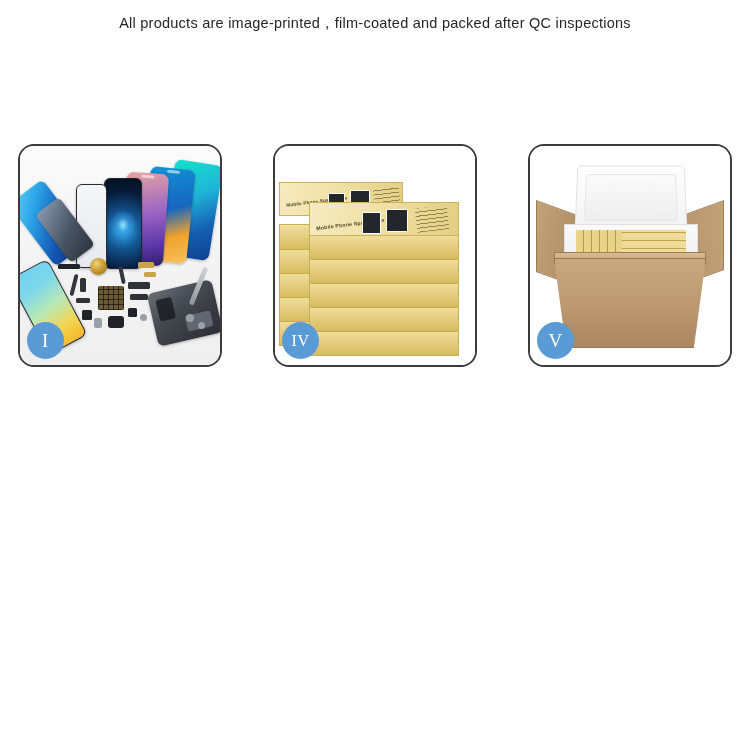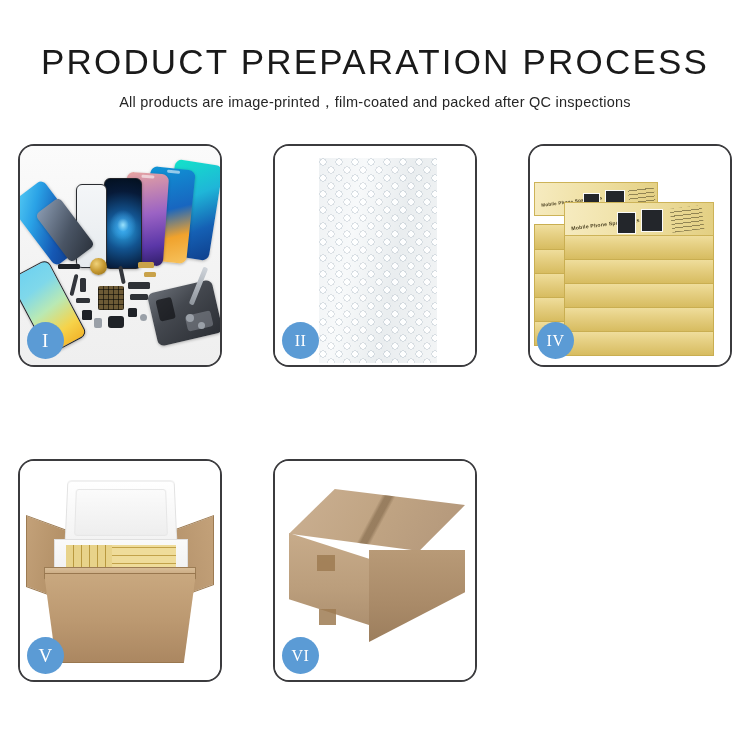--- a/index.html
+++ b/index.html
@@ -434,21 +434,20 @@
     background: #9d7b52;
     opacity: .85;
   }
 </style>
 </head>
 <body>
 
 <div id="page">
 
   <div class="header">
-    <div class="title">PRODUCT PREPARATION PROCESS</div>
     <div class="subtitle">All products are image-printed，film-coated and packed after QC inspections</div>
   </div>
 
   <div class="grid">
 
     <div class="panel">
       <div class="panel-stage">
         <div class="p1bg"></div>
 
         <div class="ph ph-fan4"></div>
@@ -483,36 +482,20 @@
         <div class="prt dark" style="left:108px;top:162px;width:9px;height:9px;"></div>
         <div class="prt silver" style="left:120px;top:168px;width:7px;height:7px;border-radius:50%;"></div>
         <div class="flex-cable" style="left:52px;top:128px;width:4px;height:22px;transform:rotate(14deg);"></div>
         <div class="flex-cable" style="left:100px;top:120px;width:4px;height:18px;transform:rotate(-12deg);"></div>
         <div class="prt silver" style="left:166px;top:168px;width:8px;height:8px;border-radius:50%;"></div>
         <div class="prt silver" style="left:178px;top:176px;width:7px;height:7px;border-radius:50%;"></div>
       </div>
       <div class="badge">I</div>
     </div>
 
-    <div class="panel">
-      <div class="panel-stage">
-        <div class="p2bg"></div>
-        <div class="p2part"></div>
-        <div class="p2spine"></div>
-        <div class="p2conn"></div>
-        <div class="p2tab" style="left:86px;top:18px;"></div>
-        <div class="p2tab" style="left:82px;top:76px;"></div>
-        <div class="p2tab" style="left:66px;bottom:8px;height:26px;"></div>
-        <div class="p2tab" style="left:124px;bottom:8px;height:26px;"></div>
-        <div class="bubblebag">
-          <div class="bubbles"></div>
-        </div>
-      </div>
-      <div class="badge wide">II</div>
-    </div>
 
 
     <div class="panel">
       <div class="panel-stage">
         <div class="p4bg"></div>
 
         <div class="p4stackA">
           <div class="p4layer" style="top:138px;"></div>
           <div class="p4layer" style="top:114px;"></div>
           <div class="p4layer" style="top:90px;"></div>
@@ -555,27 +538,15 @@
         <div class="p5inner">
           <div class="p5colA"></div>
           <div class="p5colB"></div>
         </div>
         <div class="p5rim"></div>
         <div class="p5body"></div>
       </div>
       <div class="badge">V</div>
     </div>
 
-    <div class="panel">
-      <div class="panel-stage">
-        <div class="p6bg"></div>
-        <div class="p6top"></div>
-        <div class="p6topseam"></div>
-        <div class="p6left"></div>
-        <div class="p6right"></div>
-        <div class="p6tape" style="left:42px;top:94px;width:18px;height:16px;"></div>
-        <div class="p6tape" style="left:44px;top:148px;width:17px;height:16px;"></div>
-      </div>
-      <div class="badge wide">VI</div>
-    </div>
 
   </div>
 </div>
 
 </body></html>

